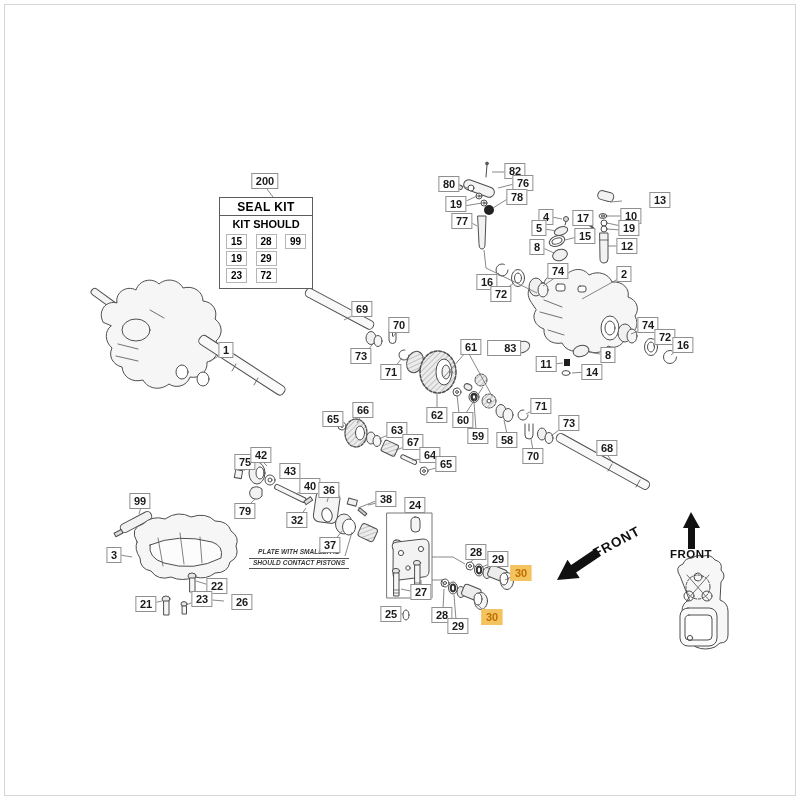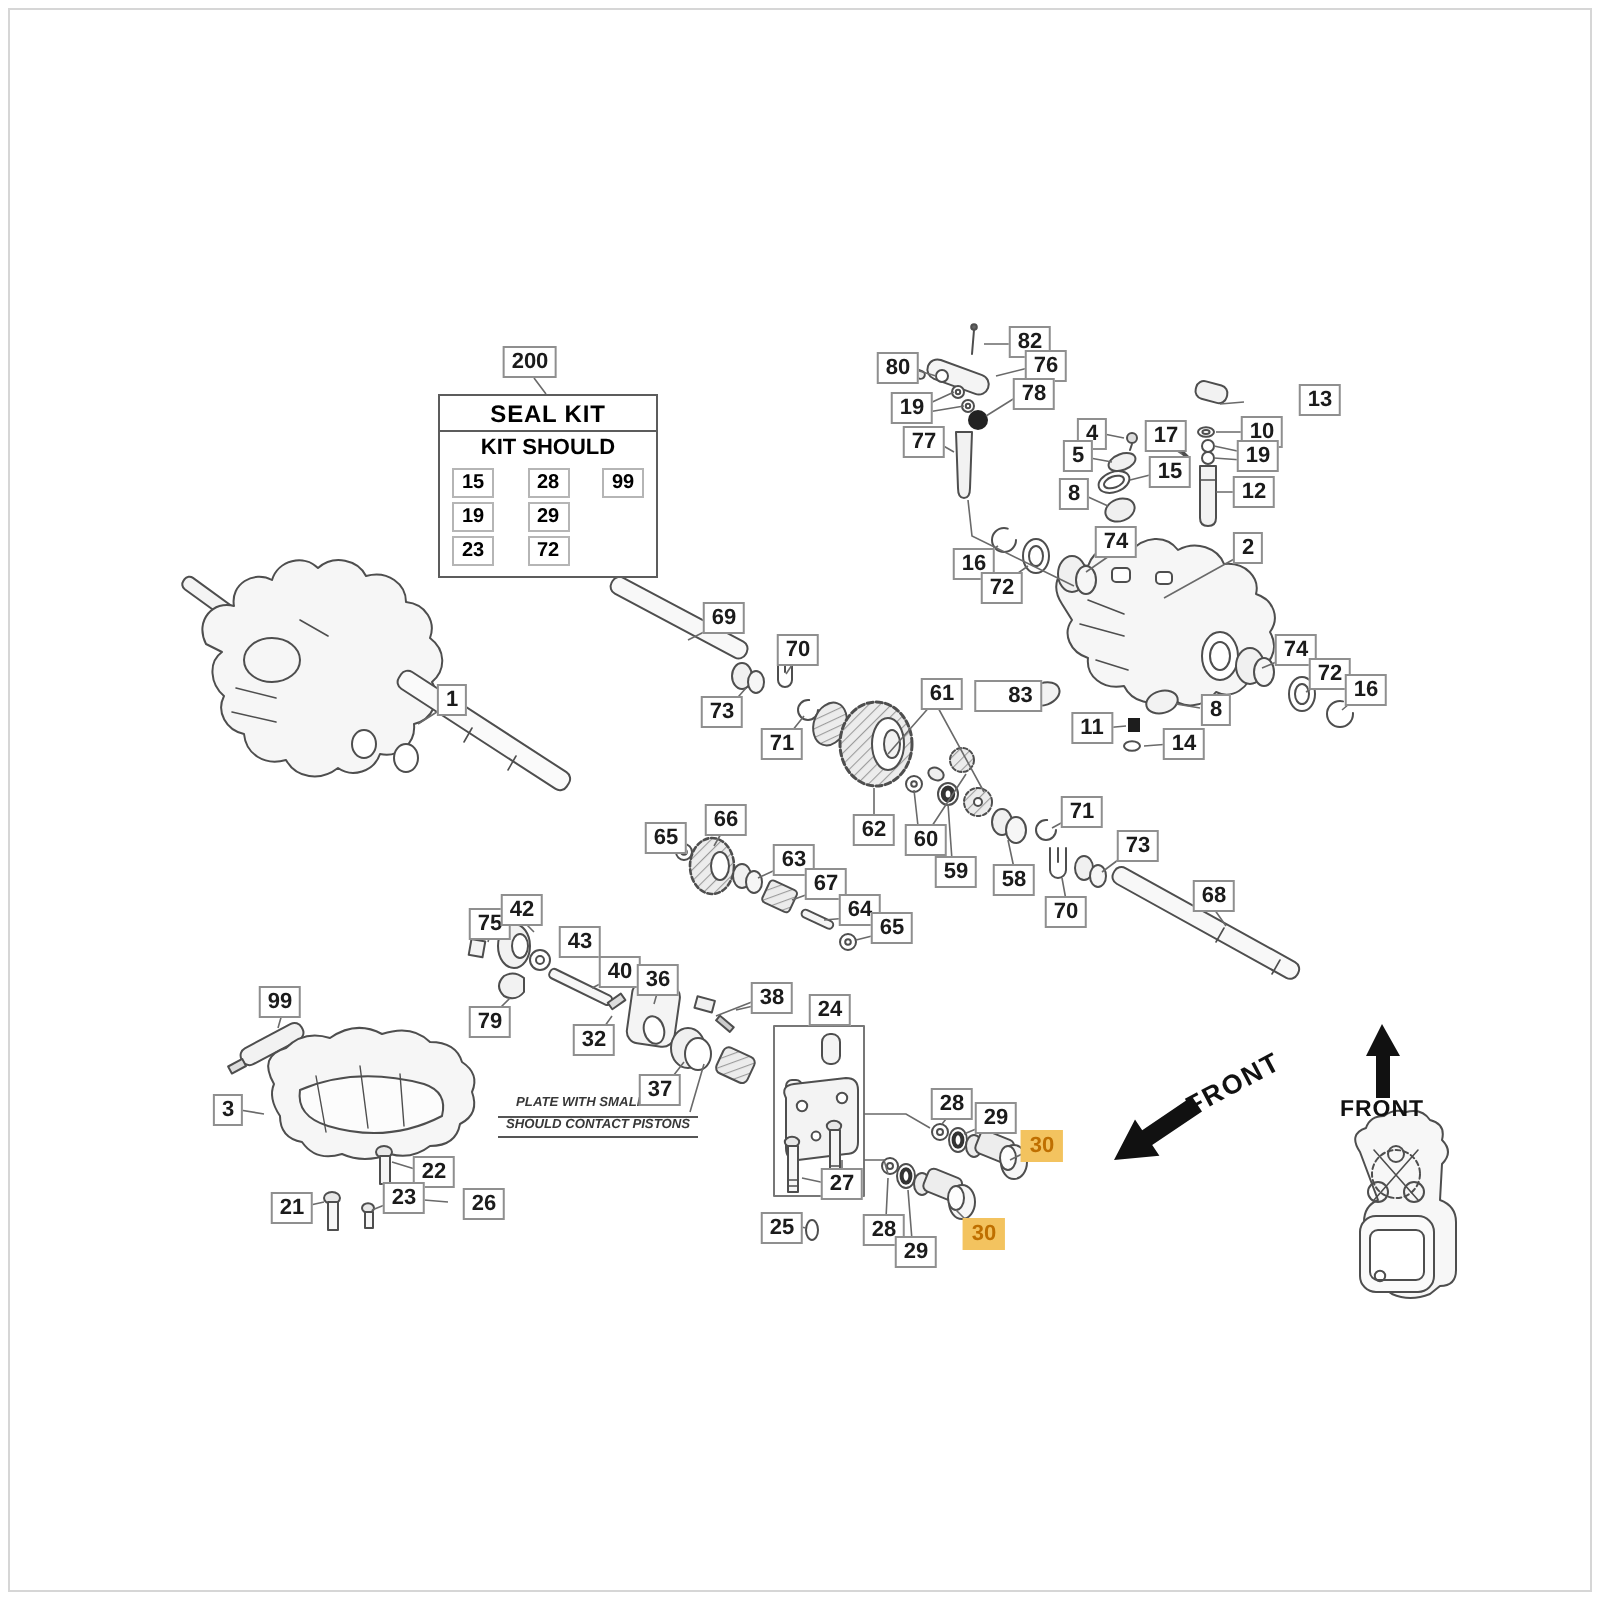--- a/index.html
+++ b/index.html
@@ -8,21 +8,21 @@
   .frame { position:absolute; inset:4px; border:1px solid #d6d6d6; pointer-events:none; }
   svg.art { position:absolute; left:0; top:0; }
   .plabel {
     position:absolute; transform:translate(-50%,-50%);
     border:1px solid #8f8f8f; background:#fff; color:#1b1b1b;
     font-size:11px; font-weight:bold; line-height:1;
     padding:1.5px 3.5px; white-space:nowrap; cursor:pointer; z-index:5;
   }
   .plabel.hl { border-color:var(--hl-bg,#f3c35f); background:var(--hl-bg,#f3c35f); color:var(--hl-tx,#bf6f00); }
   .seal-kit {
-    position:absolute; left:219px; top:197px; width:110px;
+    position:absolute; left:219px; top:197px; width:94px;
     border:1.5px solid #5c5c5c; background:#fff; text-align:center; z-index:4;
   }
   .kit-title { font-size:12px; font-weight:bold; padding:2px 0 1px; border-bottom:1.5px solid #5c5c5c; letter-spacing:.4px; }
   .kit-sub { font-size:11px; font-weight:bold; padding:2px 0 0; }
   .kit-rows { padding:2px 6px 5px; }
   .kit-row { display:flex; justify-content:space-between; margin-top:2px; }
   .kit-cell { display:inline-block; min-width:21px; border:1px solid #b5b5b5; font-size:10px; font-weight:bold; padding:1px 1px; cursor:pointer; }
   .kit-cell.empty { visibility:hidden; }
   .note { position:absolute; left:249px; top:548px; width:100px; font-size:6.6px; font-style:italic; font-weight:bold; color:#383838; text-align:center; z-index:4; }
   .note span { display:block; border-bottom:0.8px solid #555; padding:0 1px 1px; line-height:1.3; white-space:nowrap; }

